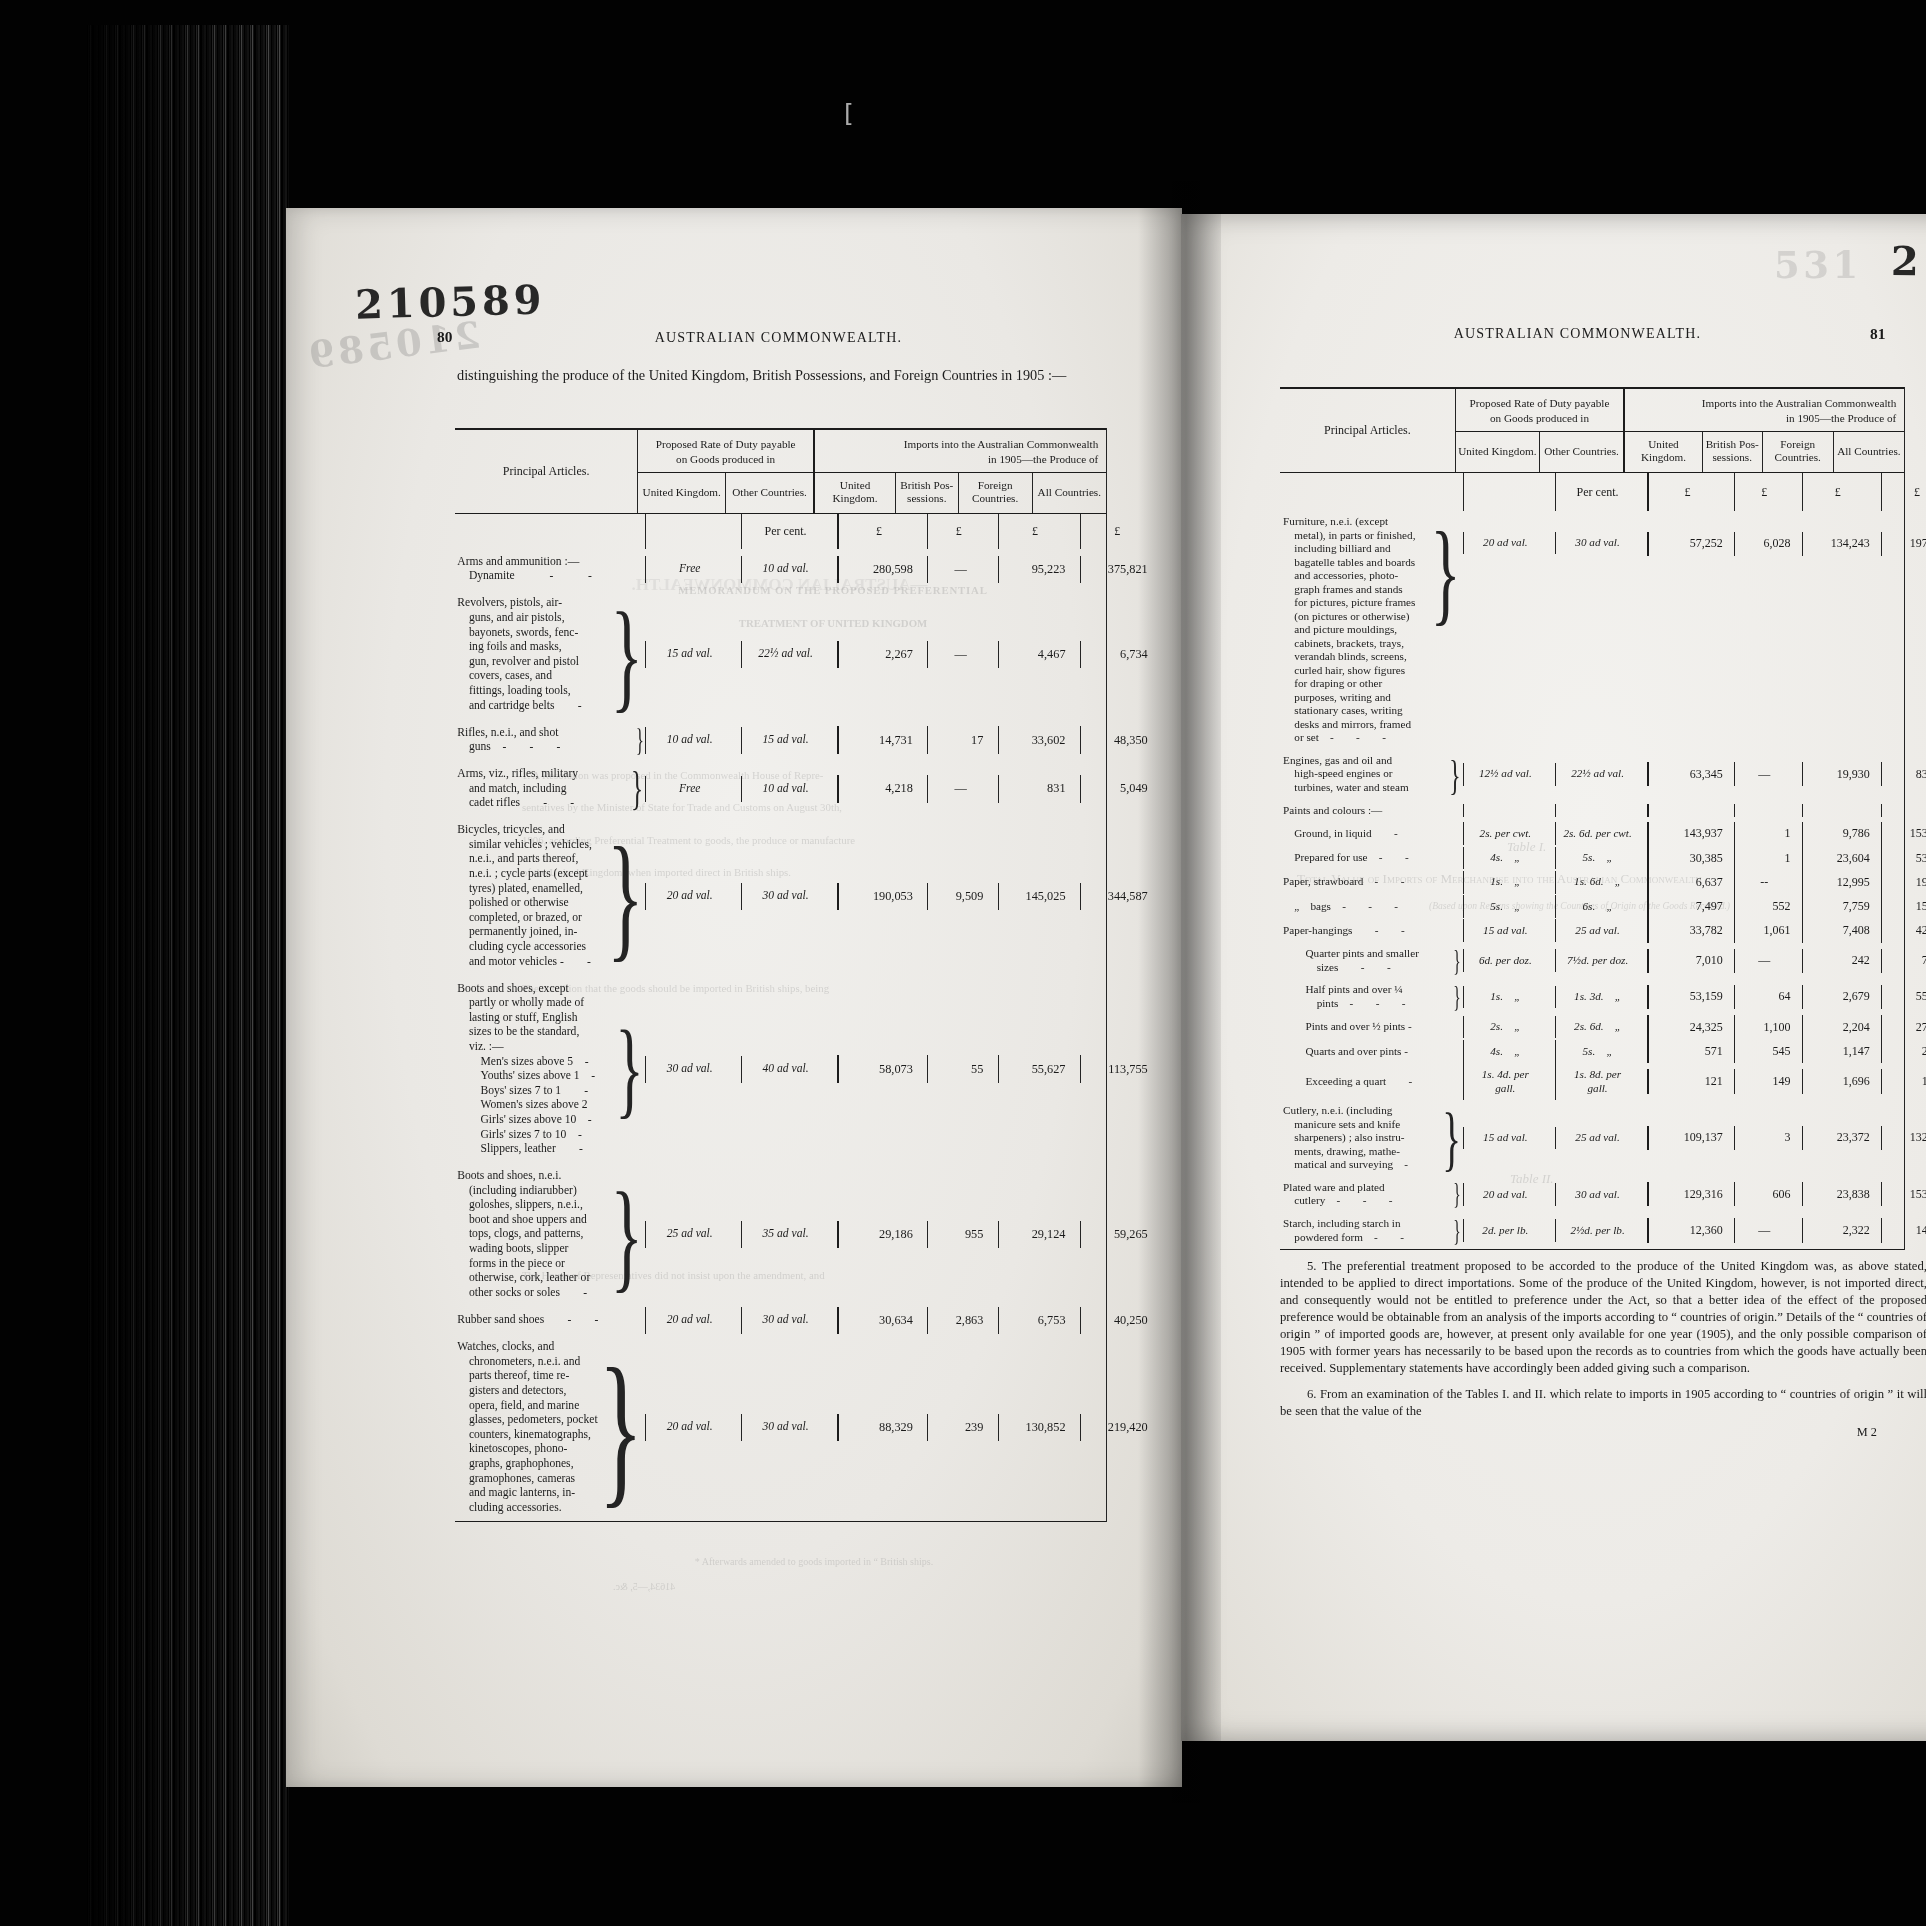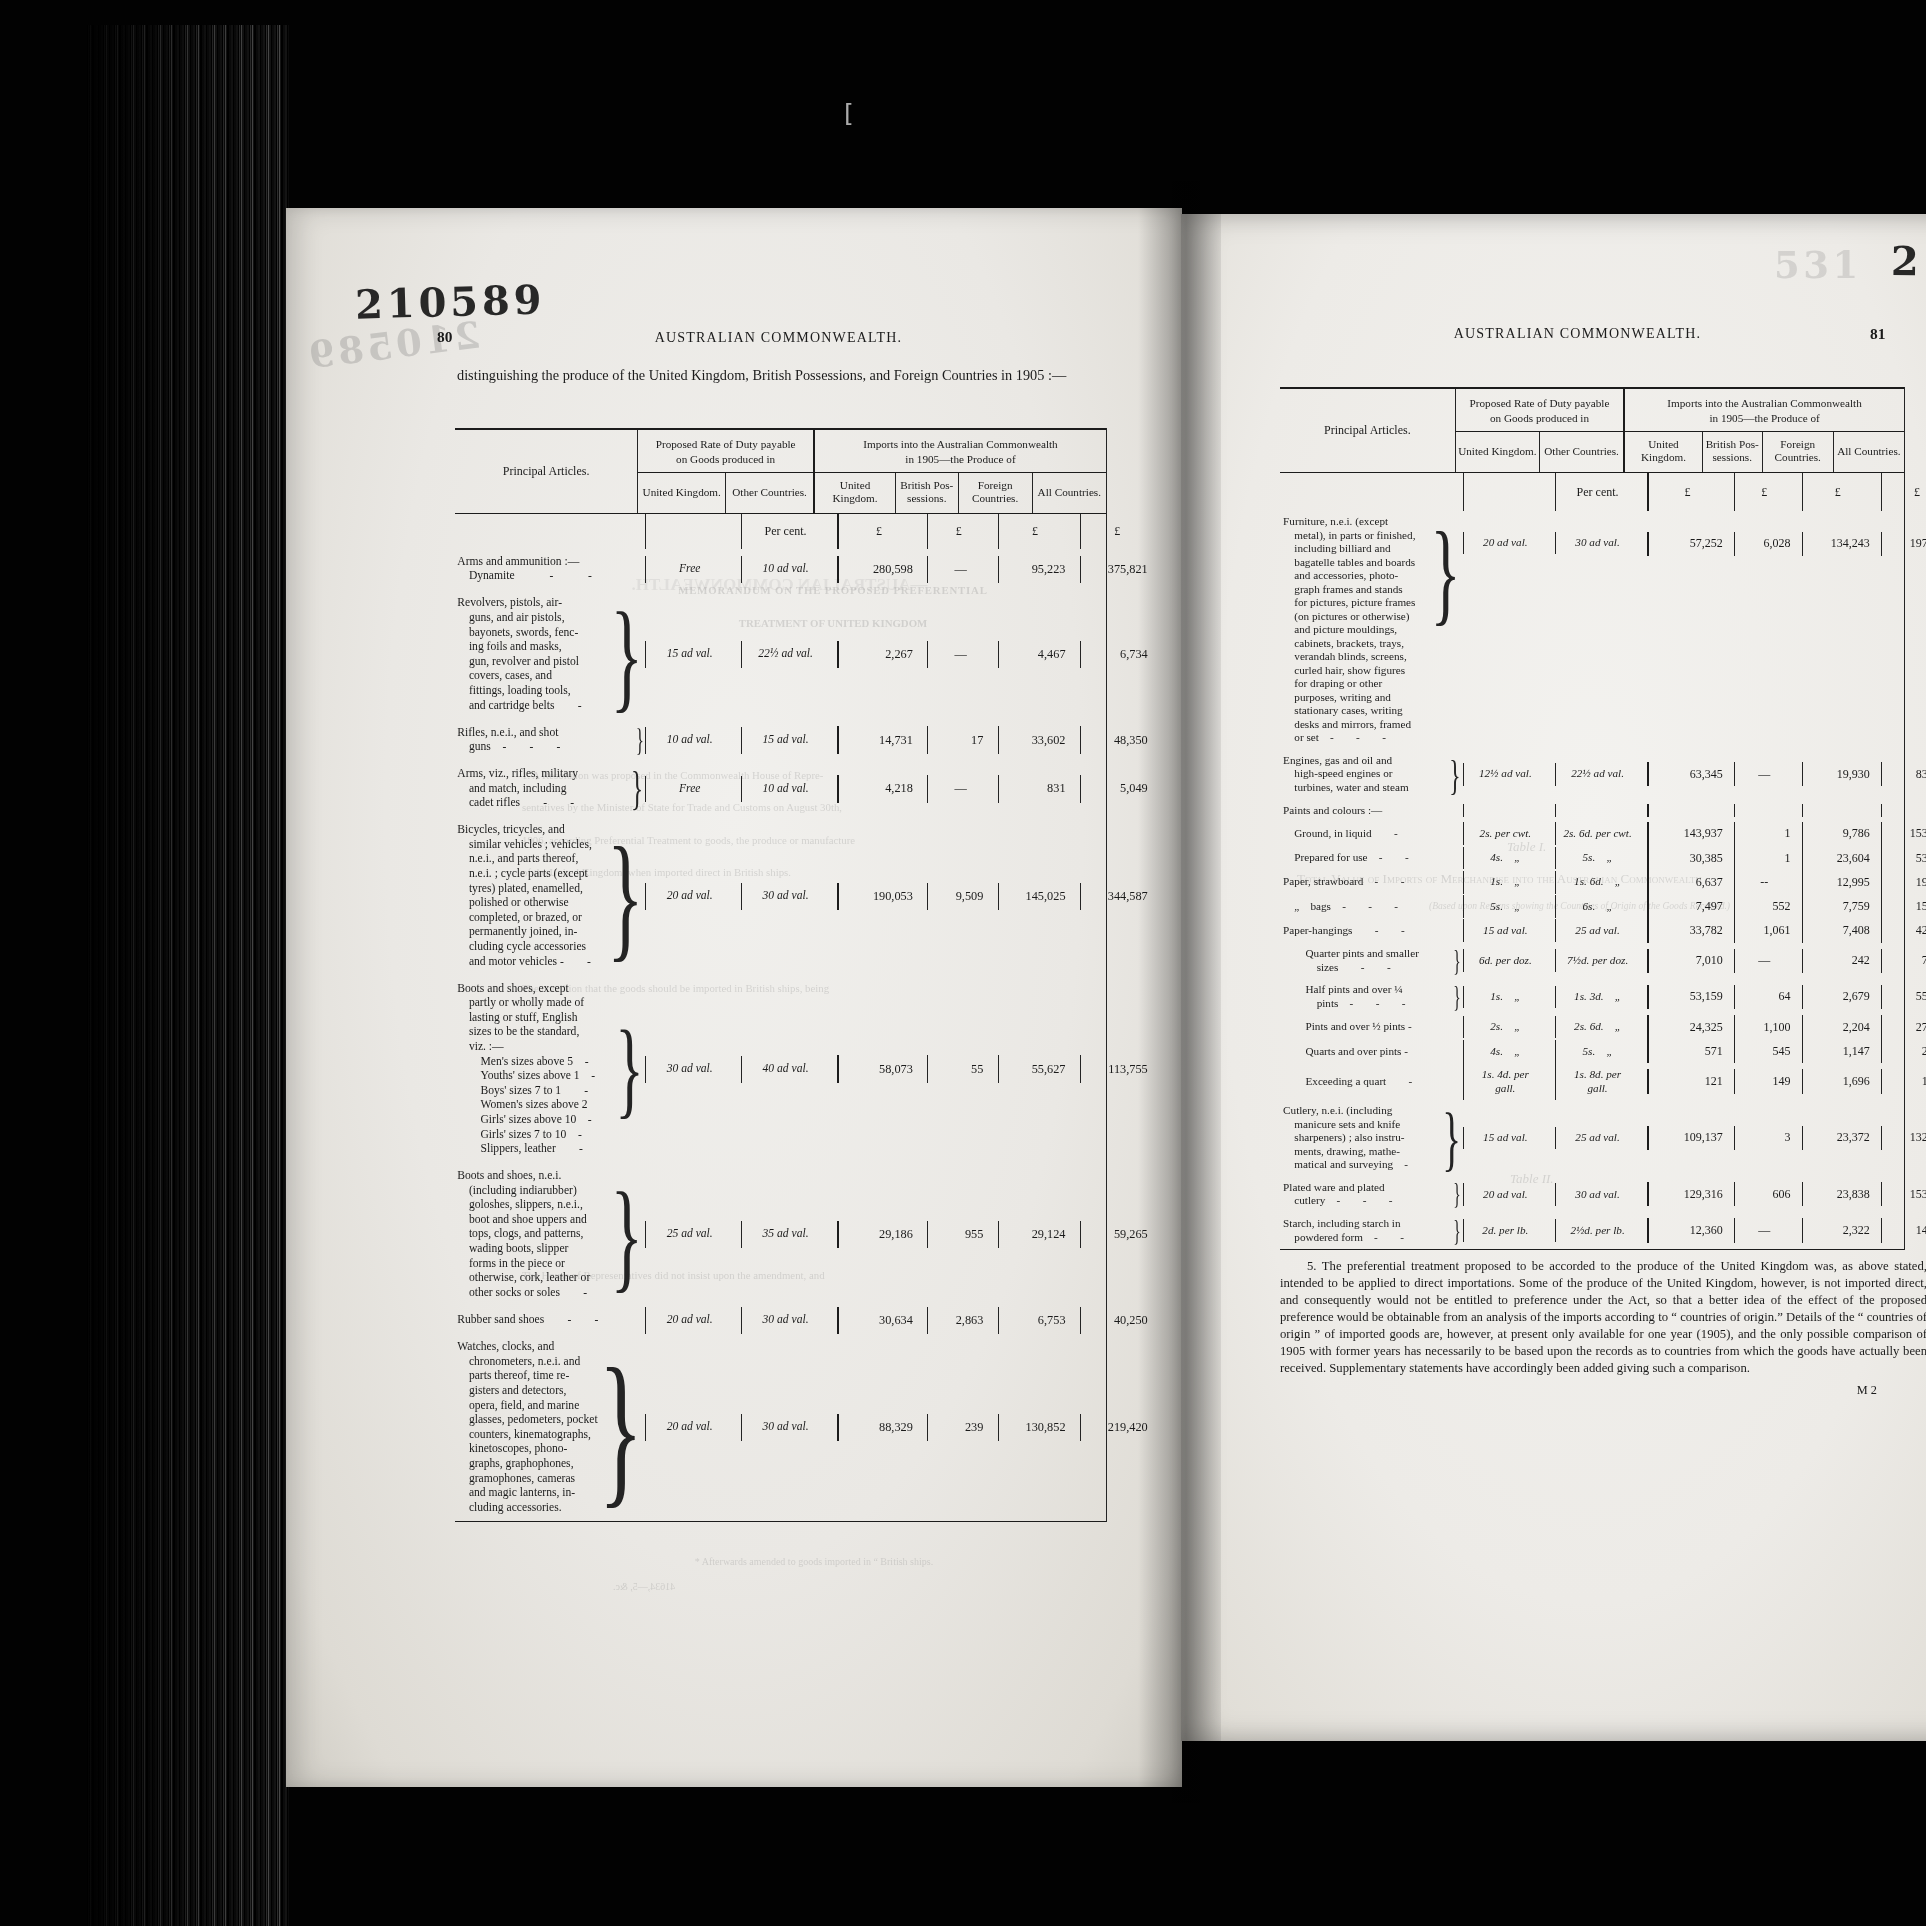--- a/index.html
+++ b/index.html
@@ -59,21 +59,21 @@
   .ttable{position:relative;border-right:0.8px solid #242424;z-index:2;}
   #left-page .ttable{position:absolute;left:169px;top:220px;width:651px;--lh:14.6px;font-size:11.6px;}
   #right-page .ttable{width:624px;--lh:13.5px;font-size:11.2px;}
   .grid7{display:grid;grid-template-columns:28% 13.5% 13.5% 12.6% 9.6% 11.4% 11.4%;}
   .thead{border-top:2.7px solid #1c1c1c;border-bottom:1.2px solid #1c1c1c;grid-template-rows:auto auto;}
   .th-art{grid-column:1;grid-row:1/3;display:flex;align-items:center;justify-content:center;
     padding:7.7px 3.9px;font-size:12px;}
   .th-group{grid-row:1;text-align:center;padding:7px 7.7px 4.6px;border-bottom:0.8px solid #1c1c1c;
     font-size:11.2px;line-height:15px;white-space:pre-line;}
   .g-duty{grid-column:2/4;border-left:0.8px solid #242424;}
-  .g-imp{grid-column:4/8;border-left:2.7px solid #1c1c1c;}
+  .g-imp{grid-column:4/8;border-left:2.7px solid #1c1c1c;text-align:right;}
   .th-c{grid-row:2;display:flex;align-items:center;justify-content:center;text-align:center;
     padding:6.2px 2.3px 7.7px;font-size:11.2px;line-height:13.5px;}
   .c2{grid-column:2;border-left:0.8px solid #242424;}
   .c3{grid-column:3;border-left:0.8px solid #242424;}
   .c4{grid-column:4;border-left:2.7px solid #1c1c1c;}
   .c5{grid-column:5;border-left:0.8px solid #242424;}
   .c6{grid-column:6;border-left:0.8px solid #242424;}
   .c7{grid-column:7;border-left:0.8px solid #242424;}
   .tbody{border-bottom:1.5px solid #1c1c1c;}
   .trow{align-items:center;gap:8px;}
@@ -486,20 +486,21 @@
               <div class="cd sep d">2d. per lb.</div>
               <div class="cd sep d">2½d. per lb.</div>
               <div class="cd thick n">12,360</div>
               <div class="cd sep n dash">—</div>
               <div class="cd sep n">2,322</div>
               <div class="cd sep n">14,682</div>
             </div>
           </div>
       </div>
       <p class="para">5. The preferential treatment proposed to be accorded to the produce of the United Kingdom was, as above stated, intended to be applied to direct importations. Some of the produce of the United Kingdom, however, is not imported direct, and consequently would not be entitled to preference under the Act, so that a better idea of the effect of the proposed preference would be obtainable from an analysis of the imports according to “ countries of origin.” Details of the “ countries of origin ” of imported goods are, however, at present only available for one year (1905), and the only possible comparison of 1905 with former years has necessarily to be based upon the records as to countries from which the goods have actually been received. Supplementary statements have accordingly been added giving such a comparison.</p>
+      <p class="para">6. From an examination of the Tables I. and II. which relate to imports in 1905 according to “ countries of origin ” it will be seen that the value of the</p>
       <div class="sig">M 2</div>
     </div>
   </div>
 
   <div id="spine"></div>
   <div class="fold-mark">[</div>
 </div>
 
 
 </body></html>

